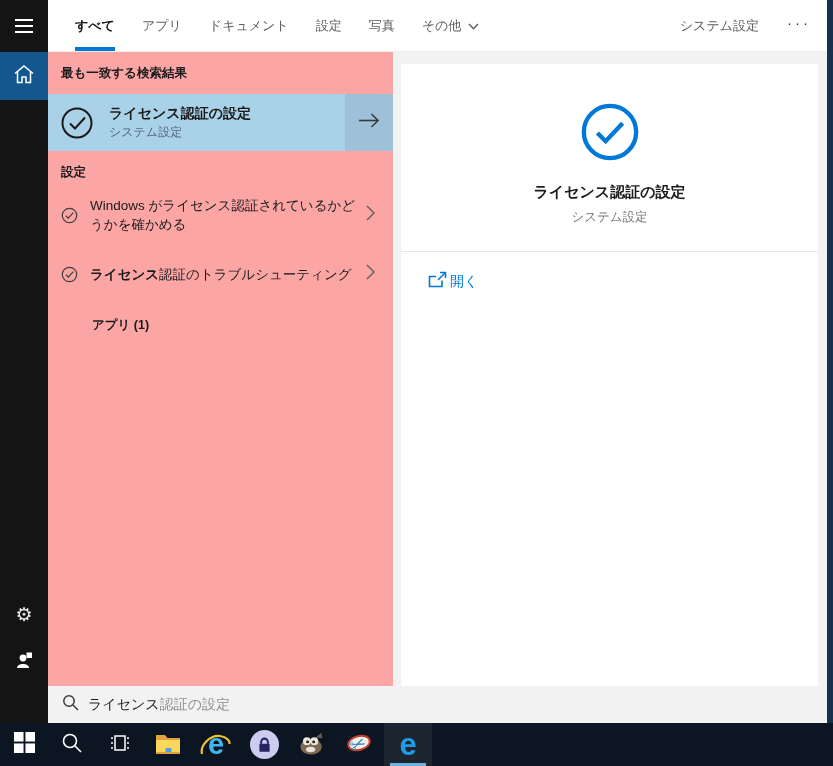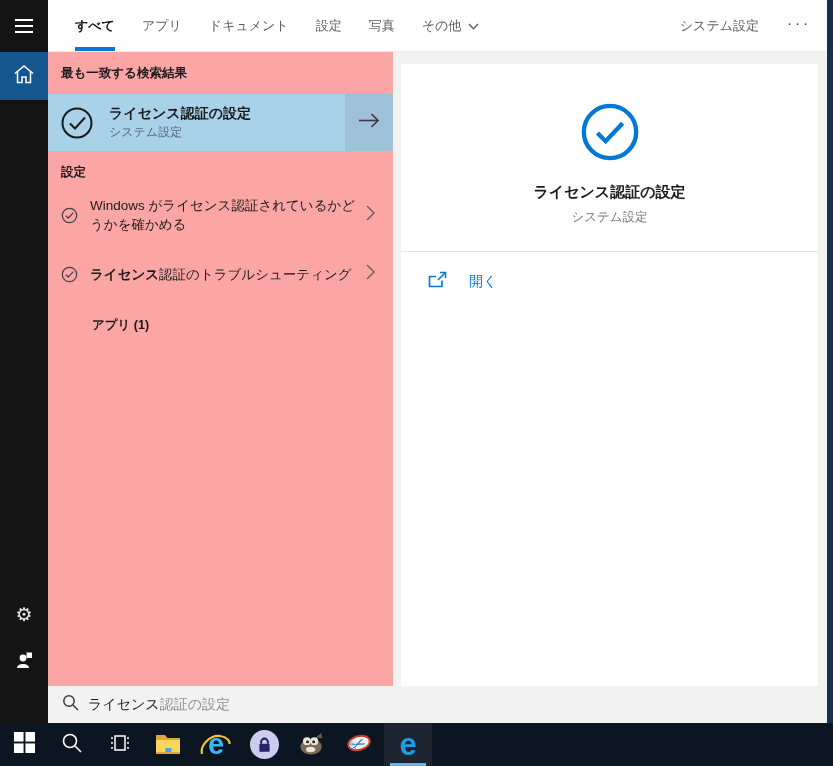--- a/index.html
+++ b/index.html
@@ -44,21 +44,21 @@
   .ri-chev { flex:none; margin-left:10px; }
   .apps-h { margin-top:10px;padding-left:44px; }
 
   
   .right-panel { position:absolute; left:393px; top:52px; width:434px; height:634px; background:#f2f2f2; z-index:3; }
   .card { position:absolute; left:8px; top:12px; width:417px; height:622px; background:#fff; }
   .hero { height:188px; border-bottom:1px solid #e6e6e6; display:flex; flex-direction:column; align-items:center; }
   .big-check { margin-top:37px; }
   .p-title { margin-top:16px; font-size:15px; font-weight:700; color:#1a1a1a; }
   .p-sub { margin-top:7px; font-size:12.5px; color:#767676; }
-  .open-row { display:flex; align-items:center; gap:22px; padding:19px 0 0 27px; cursor:pointer; }
+  .open-row { display:flex; align-items:center; gap:3px; padding:19px 0 0 27px; cursor:pointer; }
   .open-label { font-size:14px; color:#0078d7; }
 
   
   .search-bar { position:absolute; left:48px; top:686px; width:779px; height:37px; background:#f2f2f2; display:flex; align-items:center; padding-left:14px; cursor:text; z-index:4; }
   .search-bar svg { margin-right:9px; }
   .typed { font-size:14px; color:#1a1a1a; }
   .suggest { font-size:14px; color:#8f8f8f; }
 
   
   .taskbar { position:absolute; left:0; top:723px; width:833px; height:43px; background:#0c1522; display:flex; z-index:10; }

